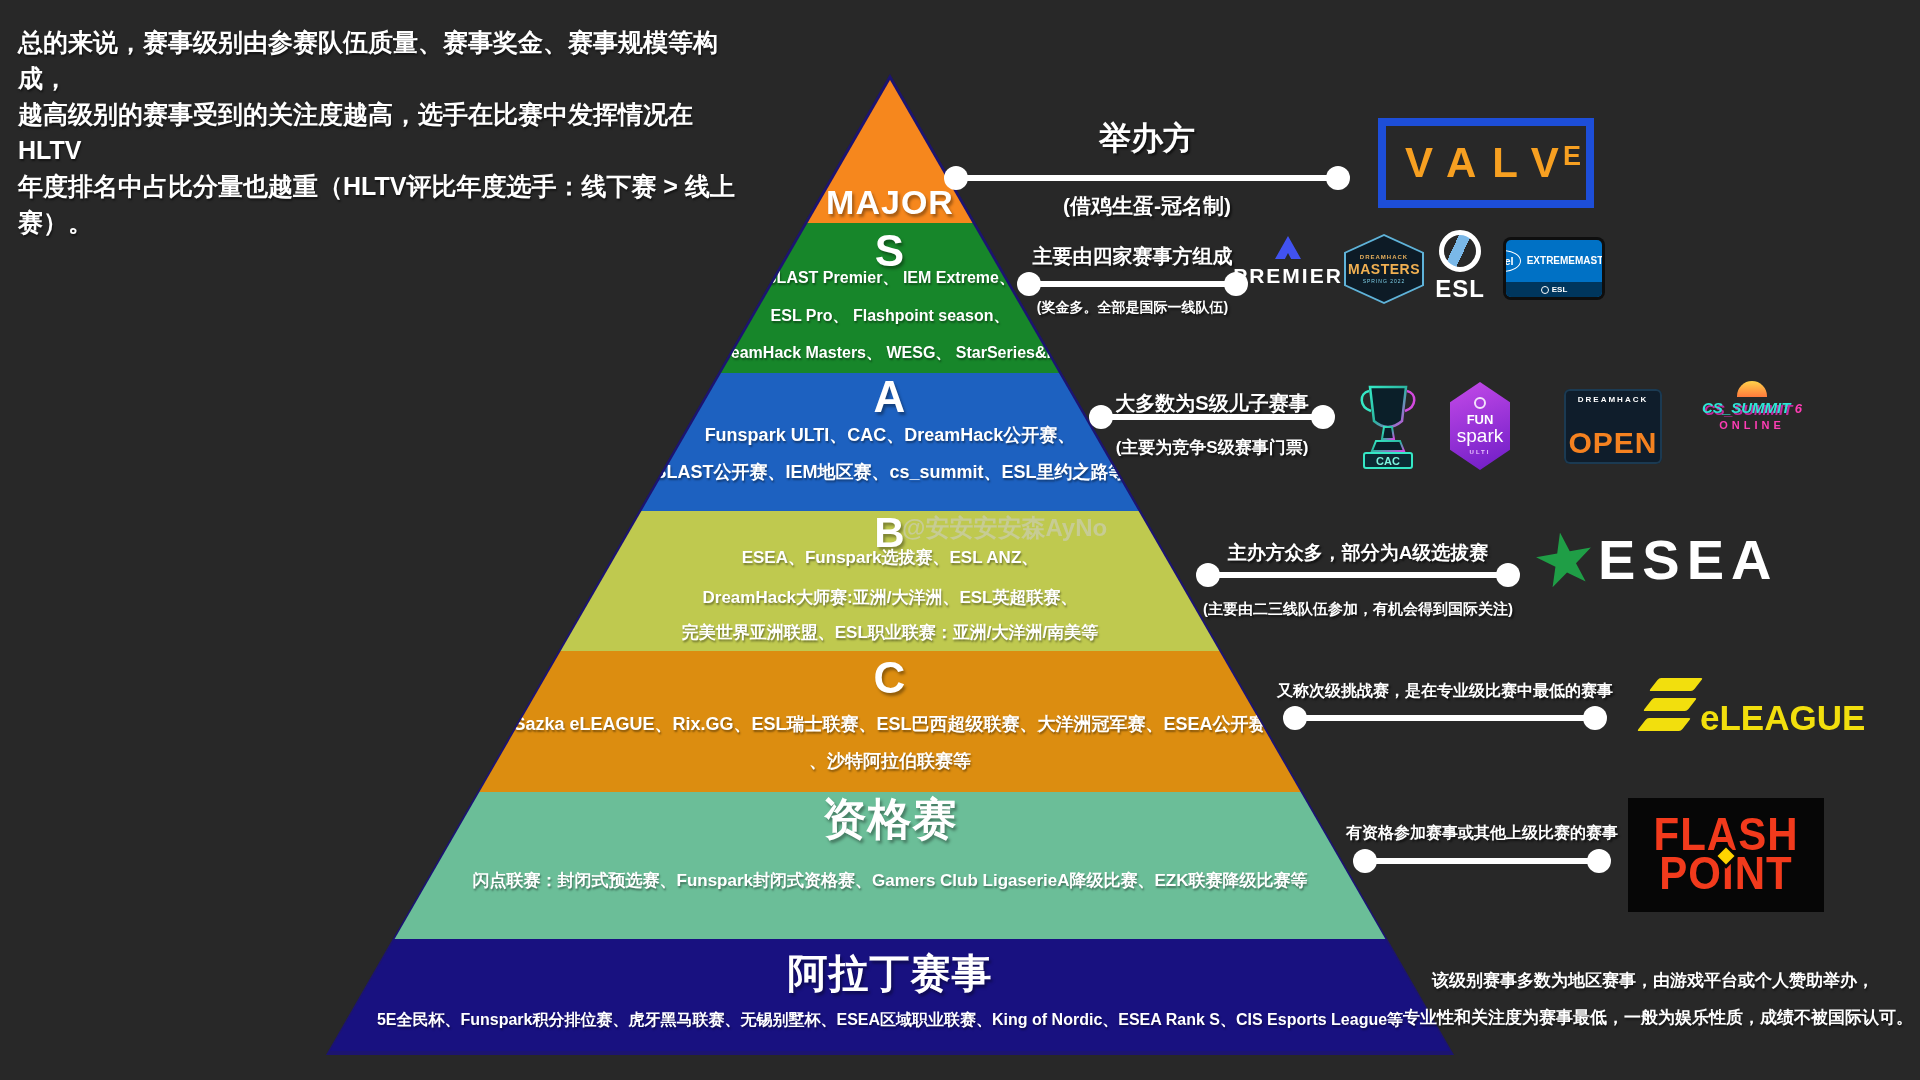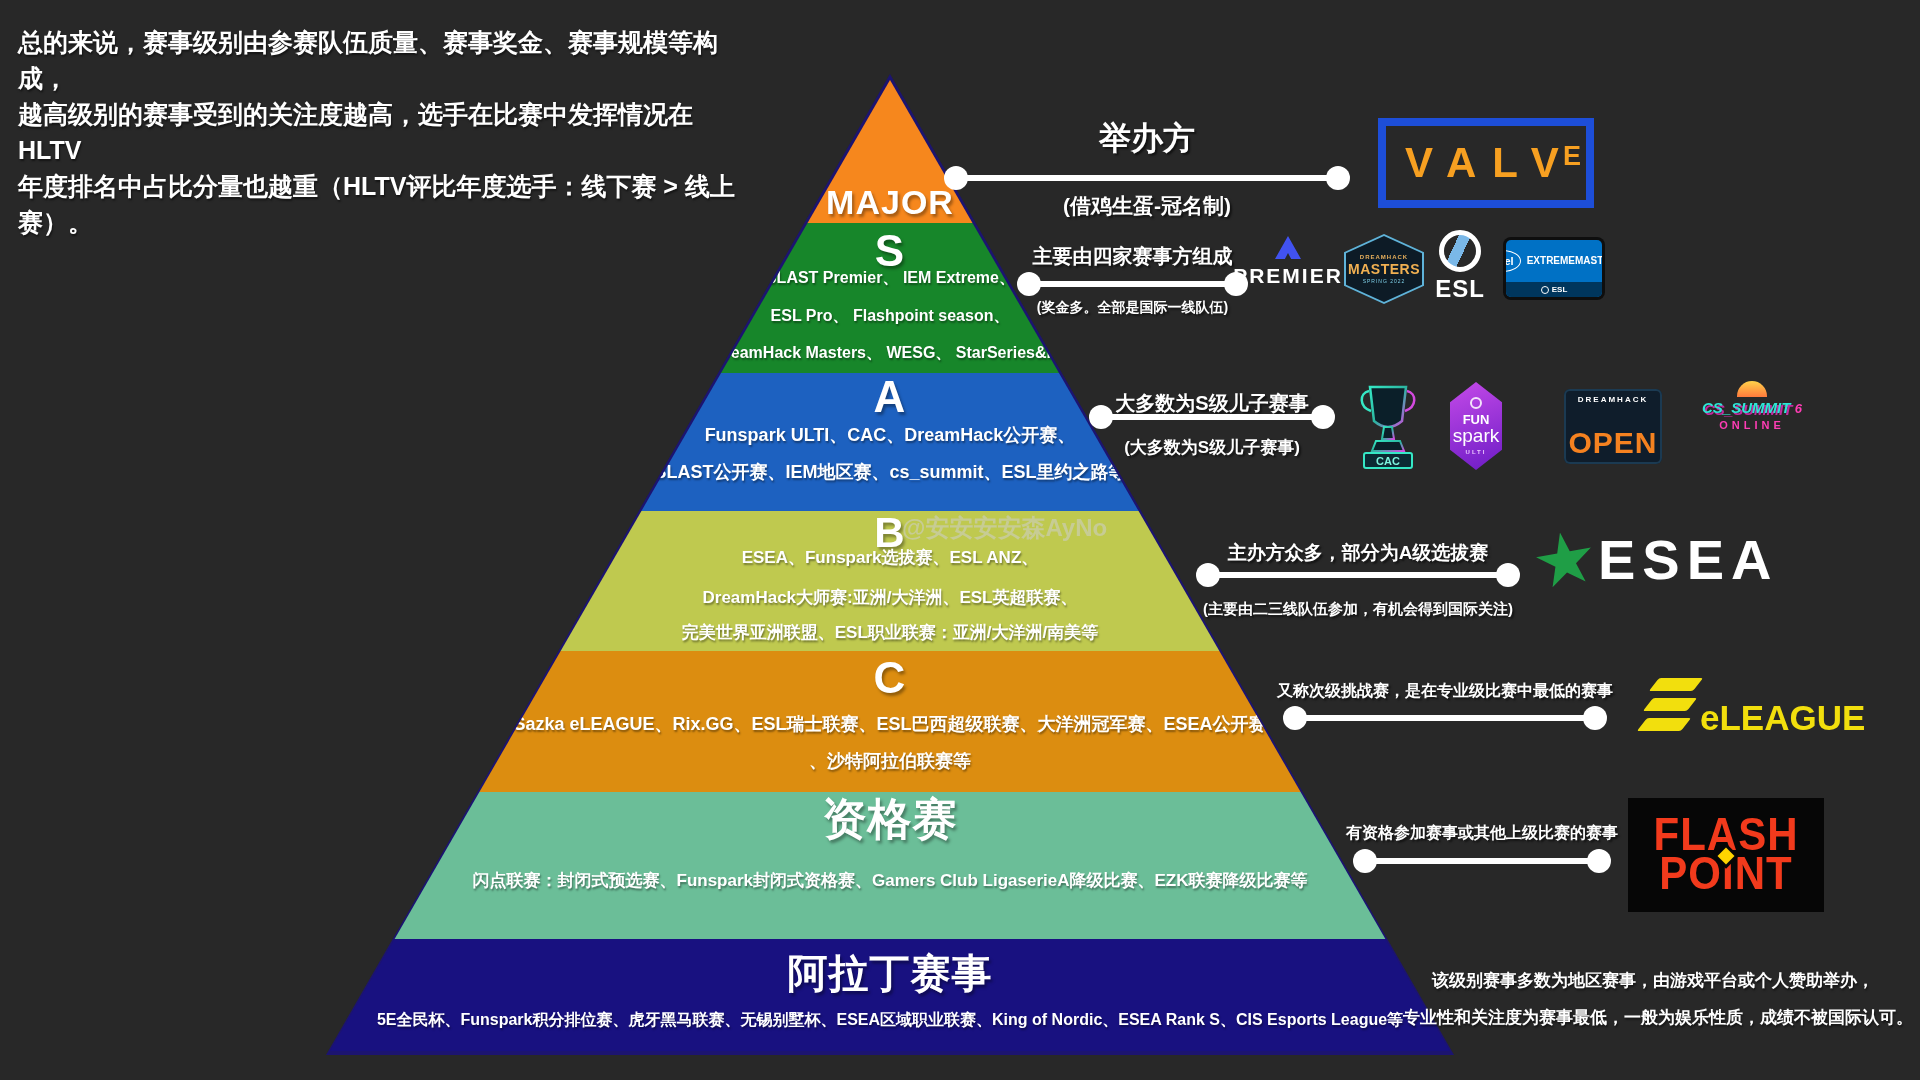--- a/index.html
+++ b/index.html
@@ -73,21 +73,21 @@
   .iem-top{flex:1;display:flex;align-items:center;justify-content:center;gap:6px;}
   .iem-intel{font-size:11px;color:#fff;border:1.5px solid #fff;border-radius:50%;
          padding:4px 6px;font-weight:bold;}
   .iem-lines{display:flex;flex-direction:row;font-size:10px;font-weight:bold;color:#fff;line-height:1.15;}
   .iem-bottom{height:15px;background:#00365d;display:flex;align-items:center;justify-content:center;
          font-size:8px;color:#fff;font-weight:bold;gap:3px;}
   .iem-esl-ico{width:8px;height:8px;border:1.5px solid #fff;border-radius:50%;}
 
   .cac{left:1356px;top:383px;}
 
-  .funspark{left:1450px;top:382px;width:52px;height:88px;
+  .funspark{left:1450px;top:382px;width:60px;height:88px;
          background:linear-gradient(160deg,#c44ae8,#6d1cc6);
          clip-path:polygon(50% 0,100% 23%,100% 77%,50% 100%,0 77%,0 23%);
          display:flex;flex-direction:column;align-items:center;justify-content:center;line-height:1;}
   .fs-ring{width:12px;height:12px;border:2px solid rgba(255,255,255,.85);border-radius:50%;margin-bottom:4px;}
   .fs-top{font-size:13px;font-weight:900;color:#fff;}
   .fs-mid{font-size:19px;font-weight:400;color:#fff;}
   .fs-bottom{font-size:6px;font-weight:bold;color:#e9c8ff;letter-spacing:2px;margin-top:4px;}
 
   .dhopen{left:1564px;top:389px;width:98px;height:75px;background:#0f1d2b;border-radius:6px;
          display:flex;flex-direction:column;align-items:center;justify-content:center;
@@ -182,21 +182,21 @@
 
   <div class="anno" style="left:1023px;top:245px;width:219px;">
     <div class="anno-title" style="font-size:20px;">主要由四家赛事方组成</div>
     <div class="connector" style="top:36px;"></div>
     <div class="anno-sub" style="top:54px;font-size:14px;">(奖金多。全部是国际一线队伍)</div>
   </div>
 
   <div class="anno" style="left:1095px;top:392px;width:234px;">
     <div class="anno-title" style="font-size:20px;">大多数为S级儿子赛事</div>
     <div class="connector" style="top:22px;"></div>
-    <div class="anno-sub" style="top:44px;font-size:17px;">(大多数为S级儿子赛事)</div>
+    <div class="anno-sub" style="top:44px;font-size:17px;">(主要为竞争S级赛事门票)</div>
   </div>
 
   <div class="anno" style="left:1202px;top:542px;width:312px;">
     <div class="anno-title" style="font-size:19px;">主办方众多，部分为A级选拔赛</div>
     <div class="connector" style="top:30px;"></div>
     <div class="anno-sub" style="top:58px;font-size:15px;">(主要由二三线队伍参加，有机会得到国际关注)</div>
   </div>
 
   <div class="anno" style="left:1289px;top:682px;width:312px;">
     <div class="anno-title" style="font-size:16px;">又称次级挑战赛，是在专业级比赛中最低的赛事</div>

